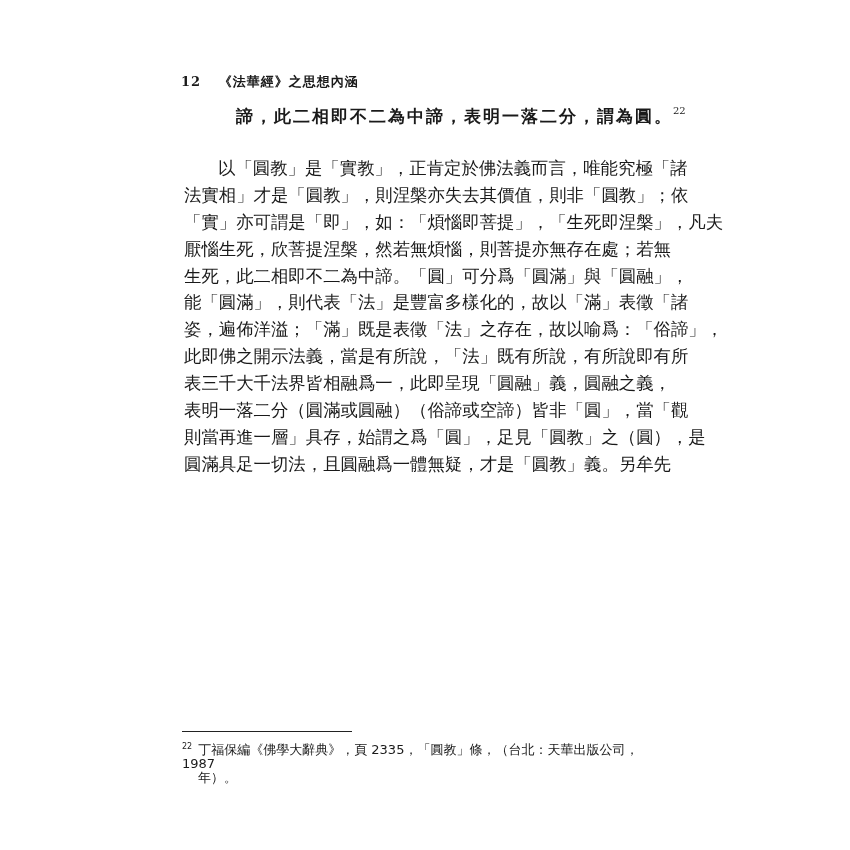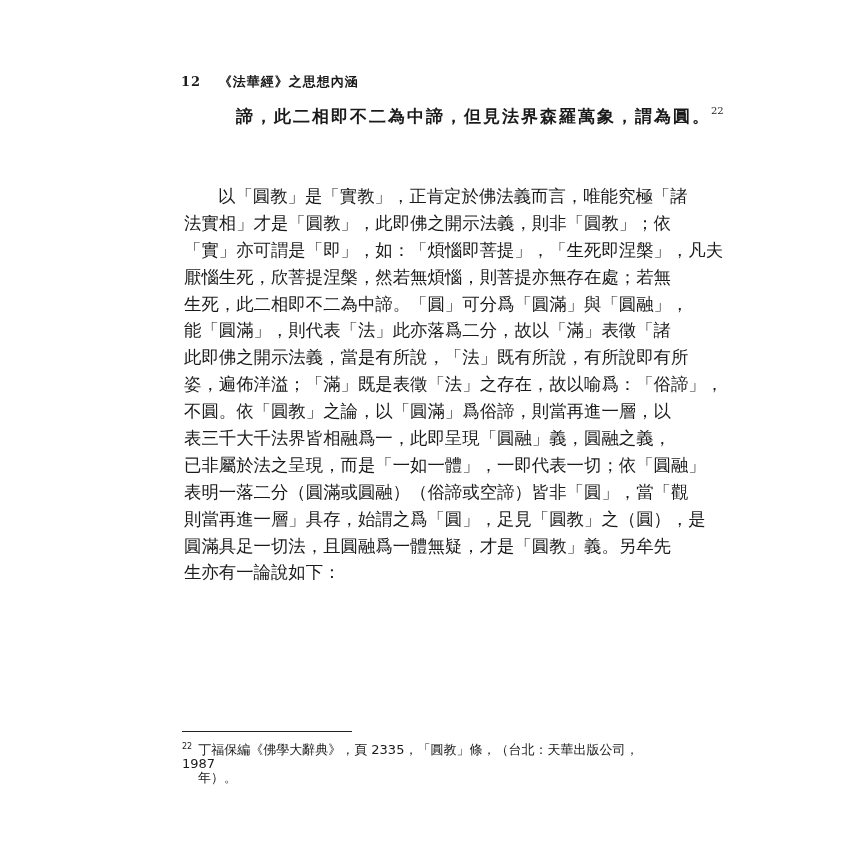--- a/index.html
+++ b/index.html
@@ -15,21 +15,21 @@
   }
   .running-head .pno { margin-right: 12px; }
   .quote {
     position: absolute; left: 236px; top: 105px;
     font-size: 17px; font-weight: bold; letter-spacing: 2px; white-space: nowrap;
   }
   .quote sup { font-size: 10px; font-weight: normal; letter-spacing: 0; vertical-align: 8px; }
   .body-text {
     position: absolute; left: 184px; top: 155px; width: 470px;
     font-family: "DejaVu Sans", "Liberation Sans", sans-serif;
-    font-size: 17.4px; line-height: 26.9px; margin-top: 28px;
+    font-size: 17.4px; line-height: 26.9px;
   }
   .body-text .line { display: block; white-space: nowrap; text-align: justify; text-align-last: justify; height: 26.9px; }
   .body-text .line.last { text-align-last: left; }
   .body-text .line.indent { padding-left: 34px; }
   .fn-rule {
     position: absolute; left: 182px; top: 731px; width: 170px; height: 0;
     border-top: 1.5px solid #222;
   }
   .footnote {
     position: absolute; left: 182px; top: 740px; width: 480px;
@@ -42,39 +42,36 @@
 </head>
 <body>
 
 <div class="page">
   <div class="running-head">
     <span class="pno">12</span>
     <span>《法華經》之思想內涵</span>
   </div>
 
   <div class="quote">
-    <span>諦，此二相即不二為中諦，但見法界森羅萬象，謂為圓。</span><sup>22</sup>
+    <span>諦，此二相即不二為中諦，表明一落二分，謂為圓。</span><sup>22</sup>
   </div>
 
   <div class="body-text">
     <span class="line indent">以「圓教」是「實教」，正肯定於佛法義而言，唯能究極「諸</span>
-    <span class="line">法實相」才是「圓教」，此即佛之開示法義，則非「圓教」；依</span>
+    <span class="line">法實相」才是「圓教」，則涅槃亦失去其價值，則非「圓教」；依</span>
     <span class="line">「實」亦可謂是「即」，如：「煩惱即菩提」，「生死即涅槃」，凡夫</span>
     <span class="line">厭惱生死，欣菩提涅槃，然若無煩惱，則菩提亦無存在處；若無</span>
     <span class="line">生死，此二相即不二為中諦。「圓」可分爲「圓滿」與「圓融」，</span>
-    <span class="line">能「圓滿」，則代表「法」此亦落爲二分，故以「滿」表徵「諸</span>
+    <span class="line">能「圓滿」，則代表「法」是豐富多樣化的，故以「滿」表徵「諸</span>
+    <span class="line">姿，遍佈洋溢；「滿」既是表徵「法」之存在，故以喻爲：「俗諦」，</span>
     <span class="line">此即佛之開示法義，當是有所說，「法」既有所說，有所說即有所</span>
-    <span class="line">姿，遍佈洋溢；「滿」既是表徵「法」之存在，故以喻爲：「俗諦」，</span>
-    <span class="line">不圓。依「圓教」之論，以「圓滿」爲俗諦，則當再進一層，以</span>
     <span class="line">表三千大千法界皆相融爲一，此即呈現「圓融」義，圓融之義，</span>
-    <span class="line">已非屬於法之呈現，而是「一如一體」，一即代表一切；依「圓融」</span>
     <span class="line">表明一落二分（圓滿或圓融）（俗諦或空諦）皆非「圓」，當「觀</span>
     <span class="line">則當再進一層」具存，始謂之爲「圓」，足見「圓教」之（圓），是</span>
     <span class="line">圓滿具足一切法，且圓融爲一體無疑，才是「圓教」義。另牟先</span>
-    <span class="line last">生亦有一論說如下：</span>
   </div>
 
   <div class="fn-rule"></div>
 
   <div class="footnote">
     <sup>22</sup><span>丁福保編《佛學大辭典》，頁 2335，「圓教」條，（台北：天華出版公司，1987</span>
     <span class="cont">年）。</span>
   </div>
 </div>
 

